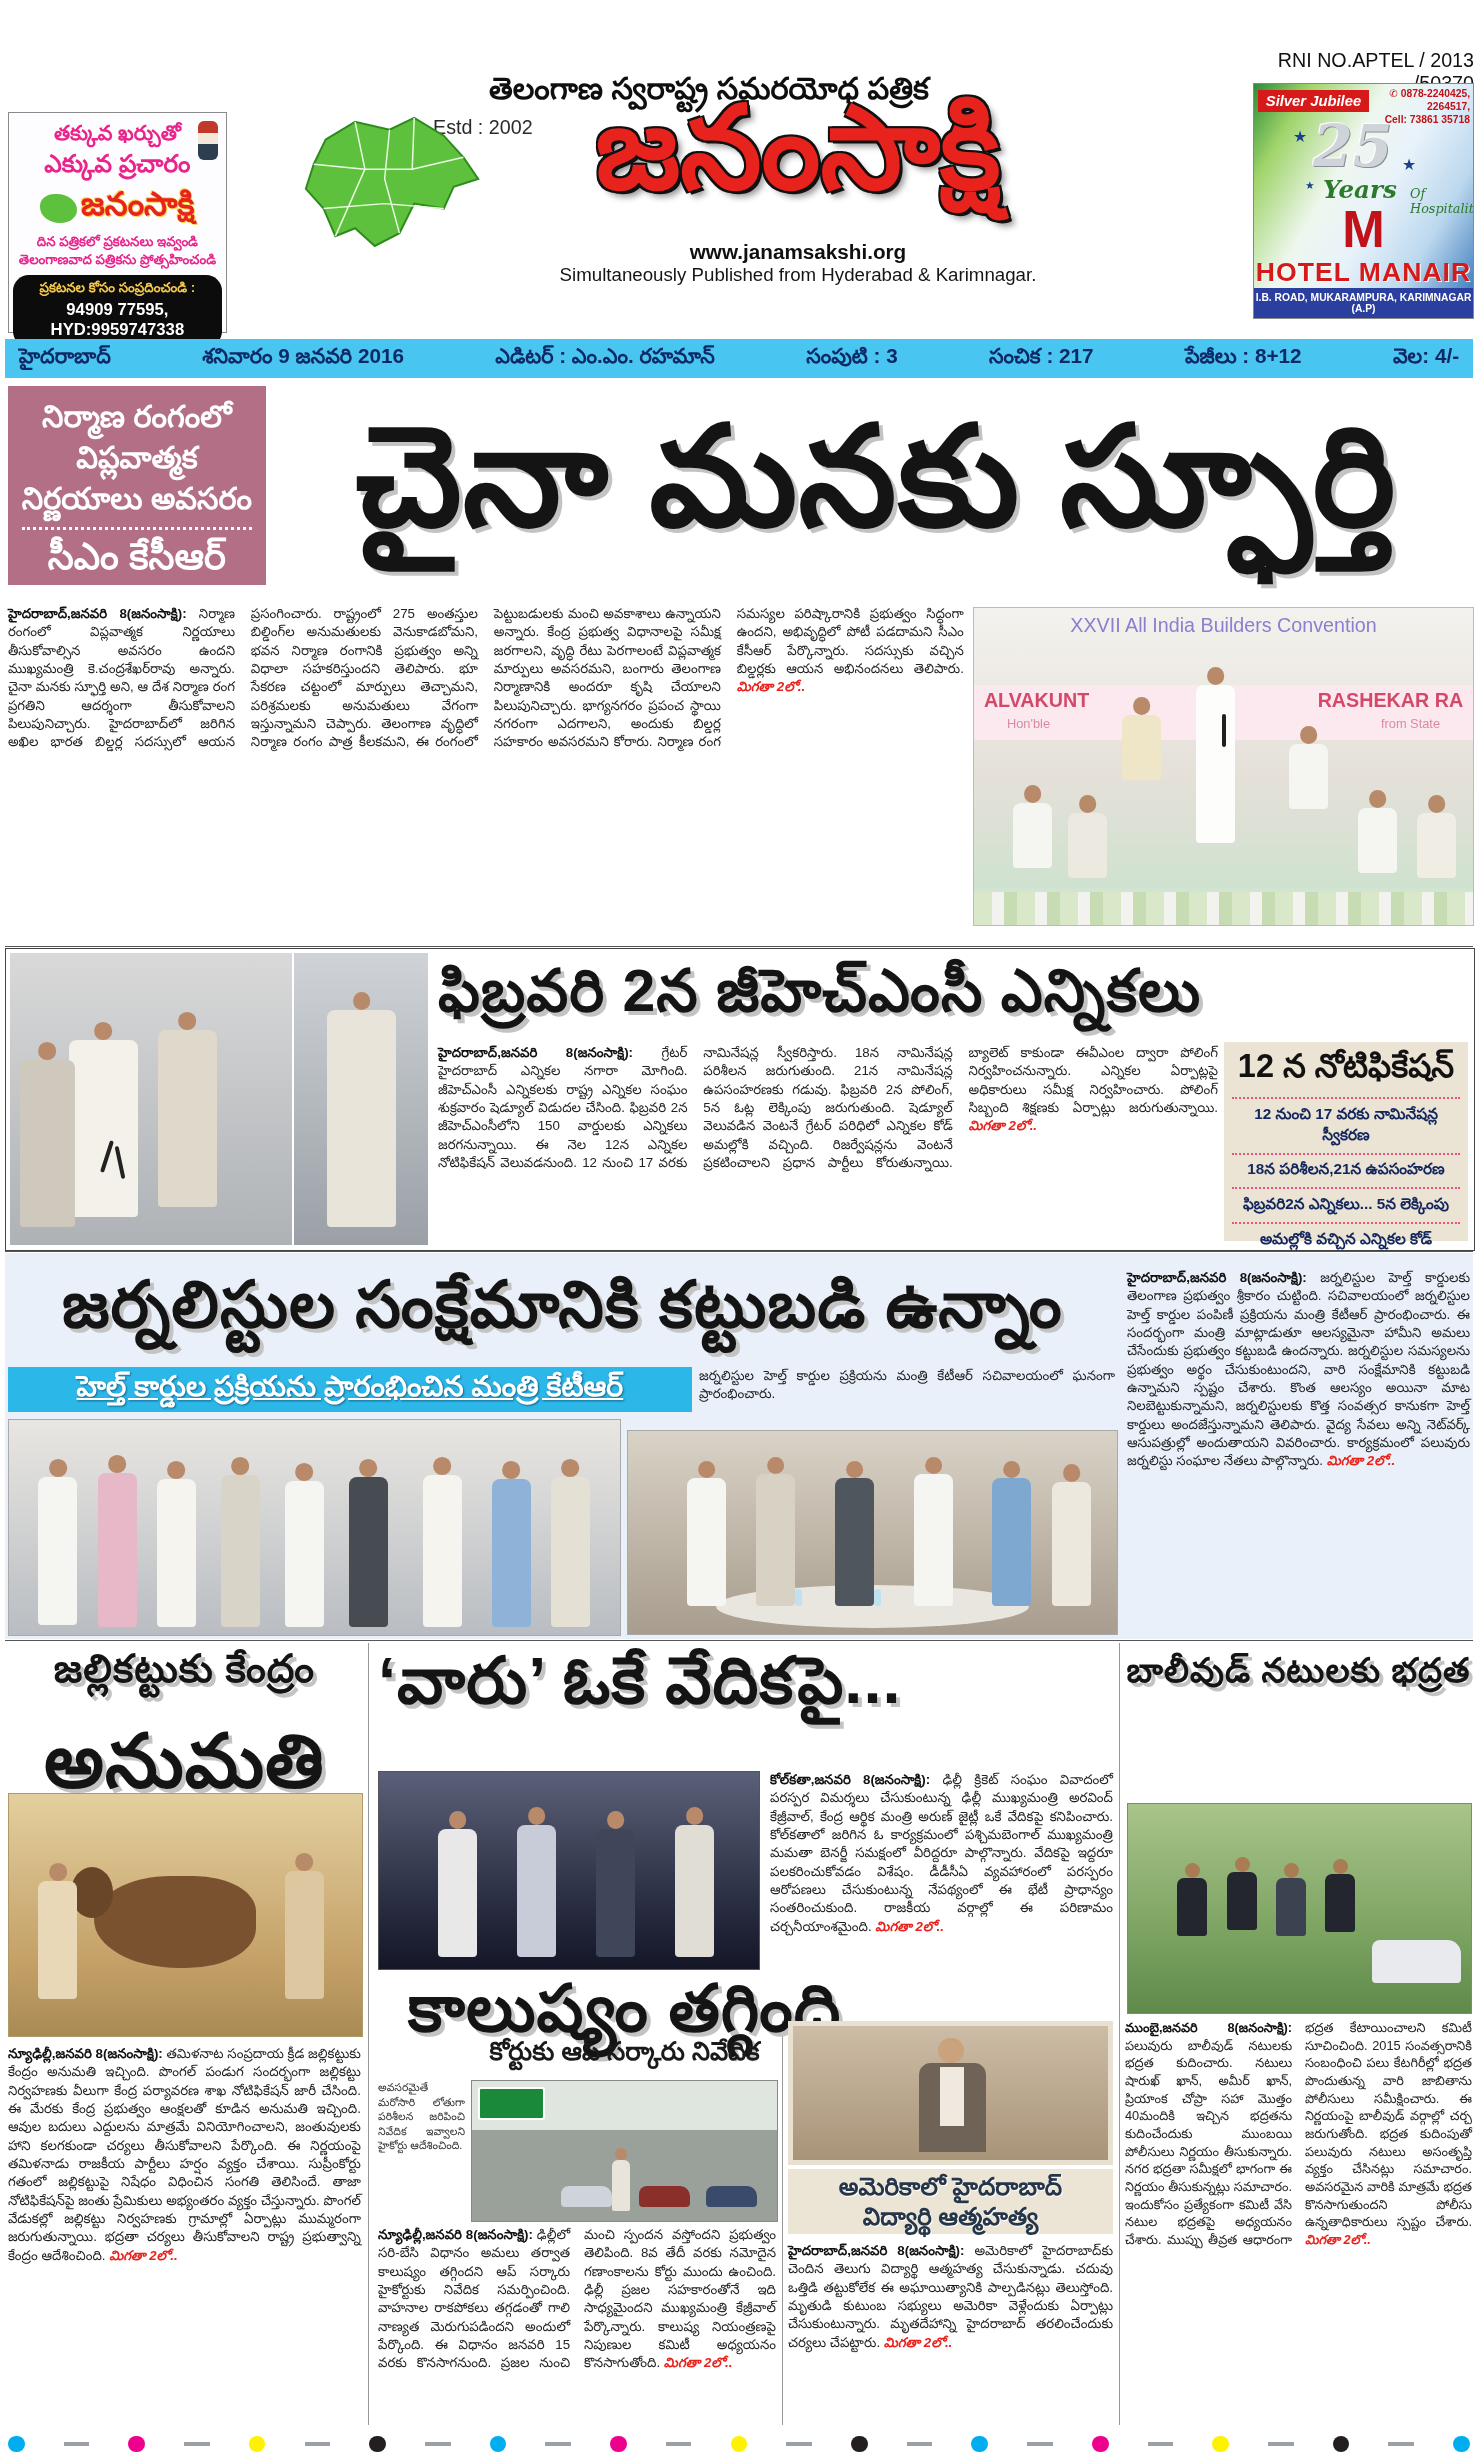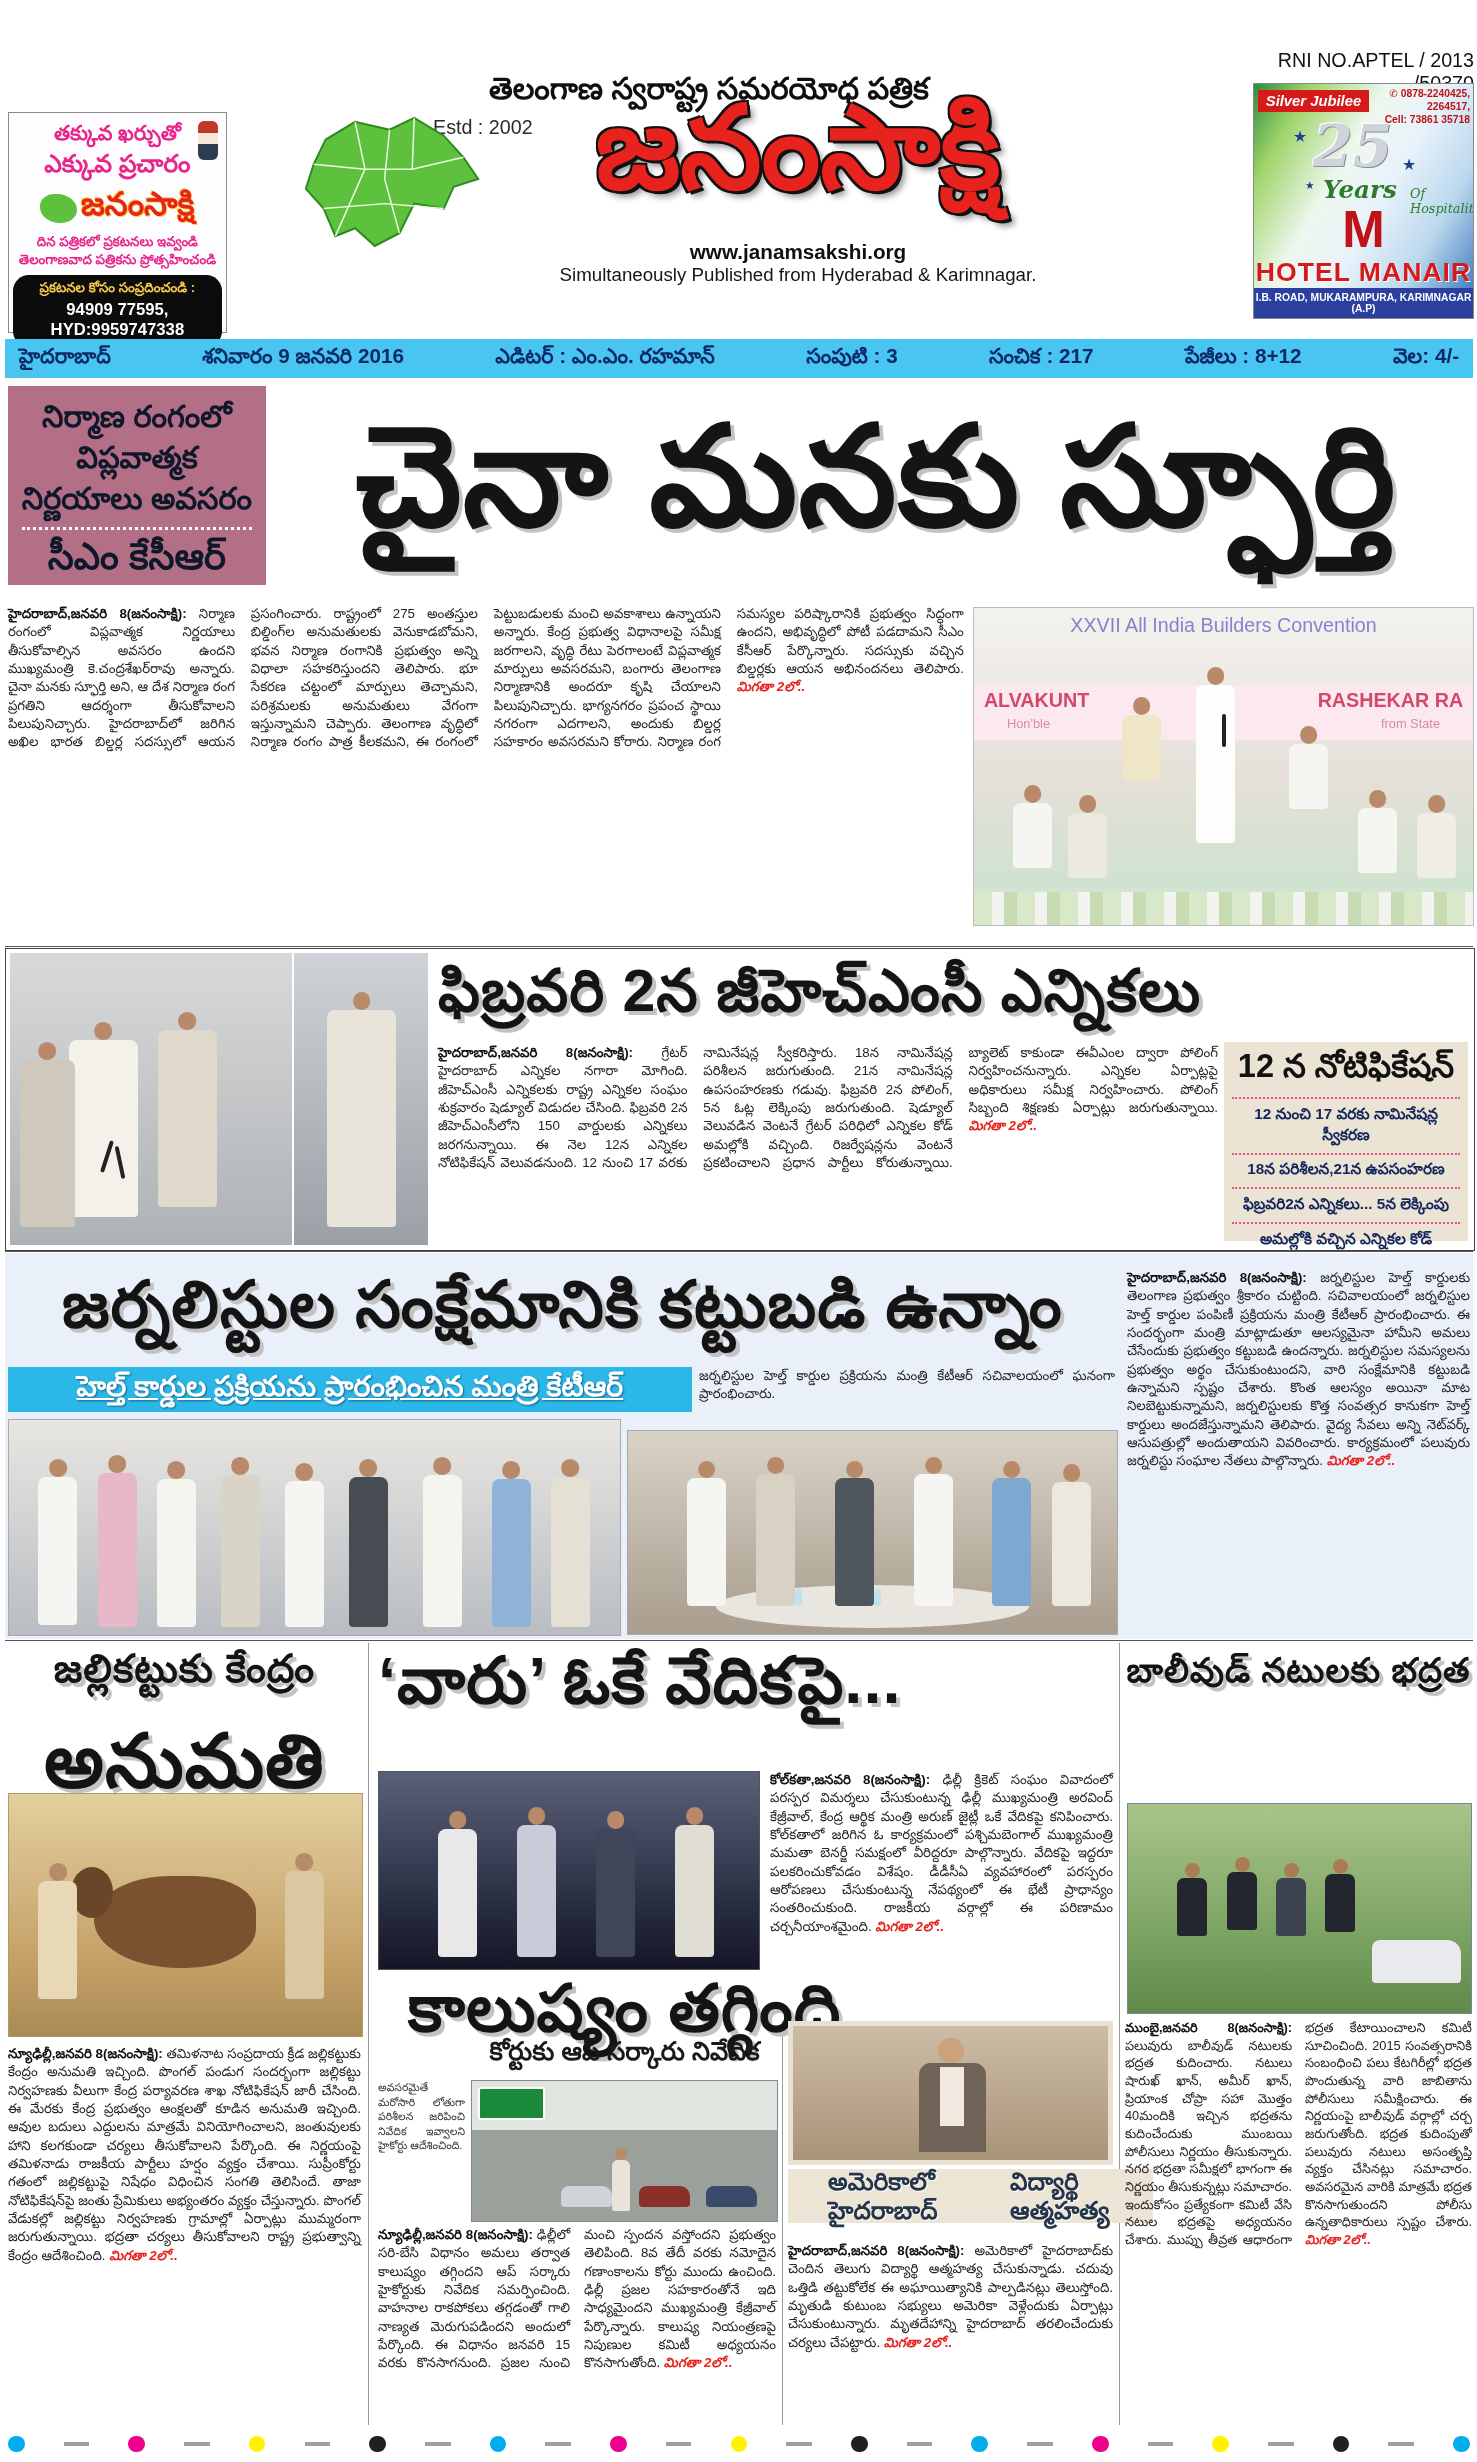--- a/index.html
+++ b/index.html
@@ -46,21 +46,21 @@
   .hotel-ad .yrs{position:absolute;left:69px;top:91px;font-family:"DejaVu Serif","Liberation Serif",serif;font-style:italic;font-size:24.6px;font-weight:bold;color:#2d7a2d;}
   .hotel-ad .hosp{position:absolute;left:114px;top:102px;font-family:"DejaVu Serif","Liberation Serif",serif;font-style:italic;font-size:12.8px;color:#2d7a2d;padding-left:42px;}
   .hotel-ad .mono{position:absolute;left:0;top:120px;width:100%;text-align:center;font-size:51px;font-weight:bold;color:#c01218;line-height:1;}
   .hotel-ad .hname{position:absolute;left:0;top:173px;width:100%;text-align:center;font-size:26.6px;font-weight:bold;color:#d61a1a;letter-spacing:1px;text-shadow:1px 1px 0 #fff;}
   .hotel-ad .haddr{position:absolute;left:0;bottom:0;width:100%;background:#2a3f9e;color:#fff;font-size:10.3px;font-weight:bold;text-align:center;padding:3.9px 0;}
 
   .info-bar{left:4.9px;top:339px;width:1468px;height:39px;background:#48c5f0;display:flex;align-items:center;
             justify-content:space-between;padding:0 13.8px;box-sizing:border-box;font-size:20.7px;font-weight:bold;color:#0d2a66;}
 
   
-  .lead-sidebox{left:7.9px;top:386px;width:258px;height:199px;background:#b26f86;color:#0f172a;text-align:center;padding-top:9.9px;box-sizing:border-box;}
+  .lead-sidebox{left:7.9px;top:386px;width:258px;height:199px;background:#b26f86;color:#ffffff;text-align:center;padding-top:9.9px;box-sizing:border-box;}
   .lead-sidebox .ln{font-size:30.5px;font-weight:bold;line-height:1.35;}
   .lead-sidebox .dots{border-top:3px dotted #fff;margin:7.9px 13.8px 5.9px 13.8px;}
   .lead-sidebox .attr{font-size:37px;font-weight:bold;}
   .lead-headline{left:278px;top:386px;width:1196px;height:217px;display:flex;align-items:center;justify-content:center;
                  font-size:140px;}
   .lead-body{left:7.9px;top:605px;width:956px;height:341px;column-count:4;column-gap:15.8px;}
   .lead-photo{left:973px;top:607px;width:499px;height:317px;background:linear-gradient(#f4f2ee 0%,#e4e0d8 55%,#cfe2cf 88%,#eef4ee 100%);overflow:hidden;border:1px solid #bbb;}
   .conv-strip{position:absolute;left:0;top:5.9px;width:100%;text-align:center;color:#8a7fd0;font-size:19.7px;}
   .conv-band{position:absolute;left:0;top:77px;width:100%;height:55px;background:#fbe9ef;}
   .conv-band .b1{display:flex;justify-content:space-between;padding:3.9px 9.9px;color:#d4486a;font-weight:bold;font-size:19.7px;}
@@ -110,21 +110,21 @@
   .sign{position:absolute;left:5.9px;top:5.9px;width:63px;height:29.6px;background:#1a8a3a;border:2px solid #fff;border-radius:3px;}
   .car{position:absolute;bottom:13.8px;width:51px;height:21.7px;border-radius:7.9px 9.9px 3.9px 3.9px;}
   .cop{position:absolute;left:46%;bottom:9.9px;width:17.7px;height:51px;background:#e8e4da;border-radius:5.9px 5.9px 2px 2px;}
   .cop::before{content:"";position:absolute;left:3px;top:-11.8px;width:11.8px;height:11.8px;border-radius:50%;background:#b98a6a;}
   .z2-body{left:378px;top:2226px;width:398px;height:199px;column-count:2;column-gap:13.8px;}
   .z3-photo{left:788px;top:2021px;width:325px;height:144px;background:linear-gradient(#cdbca6,#a89478);border:5.9px solid #e8e0d0;box-sizing:border-box;overflow:hidden;}
   .student{position:absolute;left:38%;top:11.8px;width:79px;height:118px;}
   .student::before{content:"";position:absolute;left:25.6px;top:0;width:25.6px;height:25.6px;border-radius:50%;background:#caa27c;}
   .student .jkt{position:absolute;top:25.6px;left:5.9px;width:67px;height:89px;border-radius:11.8px 11.8px 0 0;background:#6f6257;}
   .student .tee{position:absolute;top:29.6px;left:27.6px;width:23.6px;height:59px;background:#efe9df;}
-  .z3-titlebox{left:788px;top:2169px;width:325px;height:54px;background:#ece4d4;display:flex;flex-direction:row;align-items:center;justify-content:center;padding-left:40px;}
+  .z3-titlebox{left:788px;top:2169px;width:325px;height:65px;background:#ece4d4;display:flex;flex-direction:column;align-items:center;justify-content:center;}
   .z3-titlebox div{font-size:24.6px;font-weight:bold;color:#25364a;text-shadow:1px 1px 0 #fff;line-height:1.2;}
   .z3-body{left:788px;top:2242px;width:325px;height:183px;}
   .z4-h1{left:1125px;top:1651px;width:347px;text-align:center;font-size:34px;}
   .z4-h2{left:1125px;top:1696px;width:347px;text-align:center;font-size:79px;}
   .z4-photo{left:1127px;top:1803px;width:343px;height:209px;background:linear-gradient(#a9c48a,#7da463 60%,#5f8a4a);overflow:hidden;border:1px solid #789;}
   .suit{position:absolute;width:29.6px;height:73px;}
   .suit::before{content:"";position:absolute;left:7.9px;top:0;width:14.8px;height:14.8px;border-radius:50%;background:#a97c54;}
   .suit .bd{position:absolute;top:14.8px;left:0;width:100%;height:58px;border-radius:6.9px 6.9px 3px 3px;background:#23262e;}
   .z4-body{left:1125px;top:2019px;width:347px;height:406px;column-count:2;column-gap:12.8px;font-size:12.8px;}
 

